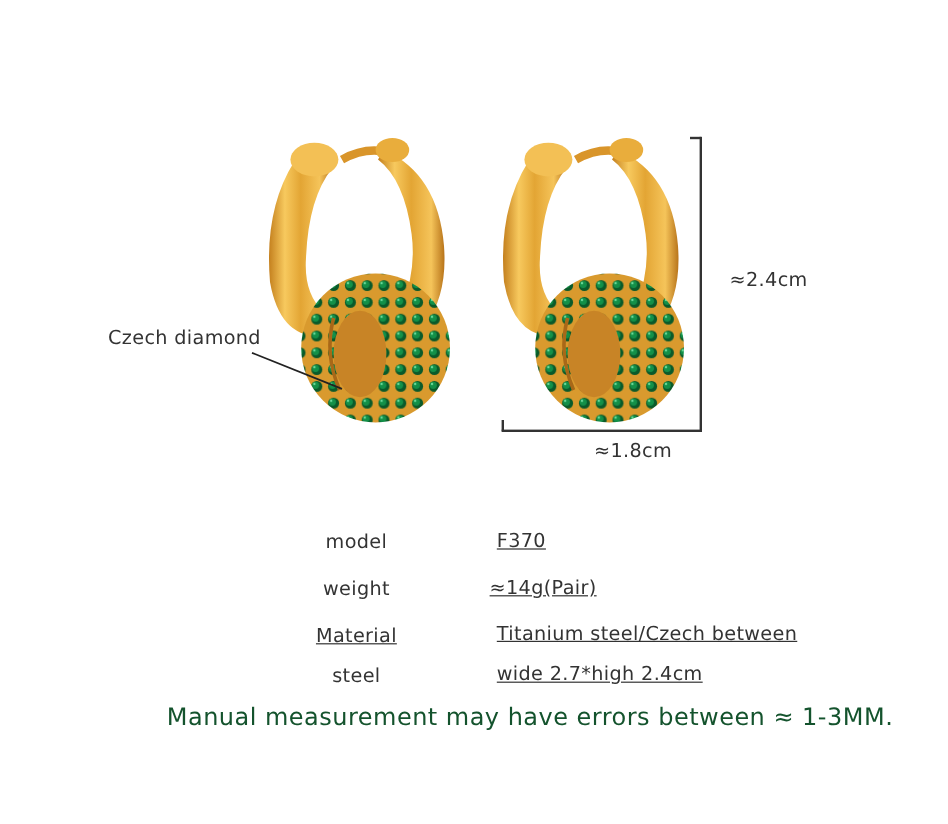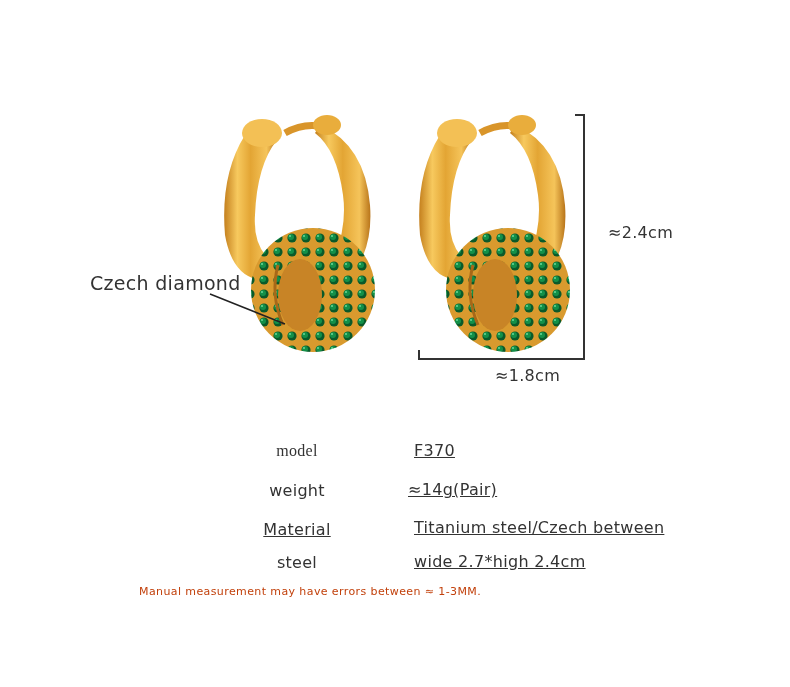--- a/index.html
+++ b/index.html
@@ -1,23 +1,23 @@
 <!DOCTYPE html>
 <html><head>
 <meta charset="utf-8">
 <style>
   html, body { margin: 0; padding: 0; background: #ffffff; }
   body { width: 790px; height: 687px; position: relative; overflow: hidden;
          font-family: "DejaVu Sans", sans-serif; color: #333; }
   .abs { position: absolute; }
   .earring { position: absolute; }
-  .label-text { font-size: 19px; color: #333; letter-spacing: 0.3px; white-space: nowrap; }
+  .label-text { font-size: 16px; color: #333; letter-spacing: 0.3px; white-space: nowrap; }
   .spec-label { position: absolute; font-size: 16px; color: #333; text-align: center; width: 130px; letter-spacing: 0.3px; }
   .spec-value { position: absolute; font-size: 16px; color: #333; letter-spacing: 0.3px; white-space: nowrap; text-decoration: underline; }
-  .note { position: absolute; font-size: 11px; color: #c2410c; letter-spacing: 0.4px; white-space: nowrap; }
+  .note { position: absolute; font-size: 20px; color: #14532d; letter-spacing: 0.4px; white-space: nowrap; }
   .dim-line { position: absolute; background: #333; }
 </style>
 </head>
 <body>
 
 <svg class="earring" style="left:215px; top:105px;" width="170" height="260" viewBox="0 0 170 260">
   <defs>
     <linearGradient id="goldL" x1="0" y1="0" x2="1" y2="0">
       <stop offset="0" stop-color="#c4801e"></stop>
       <stop offset="0.25" stop-color="#f7c95e"></stop>
@@ -83,21 +83,21 @@
 <div class="dim-line" style="left:583px; top:114px; width:1.5px; height:245px;"></div>
 <div class="dim-line" style="left:575px; top:114px; width:9px; height:1.5px;"></div>
 <div class="dim-line" style="left:418px; top:358px; width:167px; height:1.5px;"></div>
 <div class="dim-line" style="left:418px; top:350px; width:1.5px; height:9px;"></div>
 
 <div class="abs label-text" style="left:608px; top:223px; font-size:16px;">≈2.4cm</div>
 <div class="abs label-text" style="left:495px; top:366px; font-size:16px;">≈1.8cm</div>
 
 <div>
   <div>
-    <div class="spec-label" style="left:232px; top:442px;font-family:Liberation Serif, serif;">model</div>
+    <div class="spec-label" style="left:232px; top:442px;">model</div>
     <div class="spec-value" style="left:414px; top:441px;">F370</div>
   </div>
   <div>
     <div class="spec-label" style="left:232px; top:481px;">weight</div>
     <div class="spec-value" style="left:408px; top:480px;">≈14g(Pair)</div>
   </div>
   <div>
     <div class="spec-label" style="left:232px; top:520px;text-decoration:underline;">Material</div>
     <div class="spec-value" style="left:414px; top:518px;">Titanium steel/Czech between</div>
   </div>

